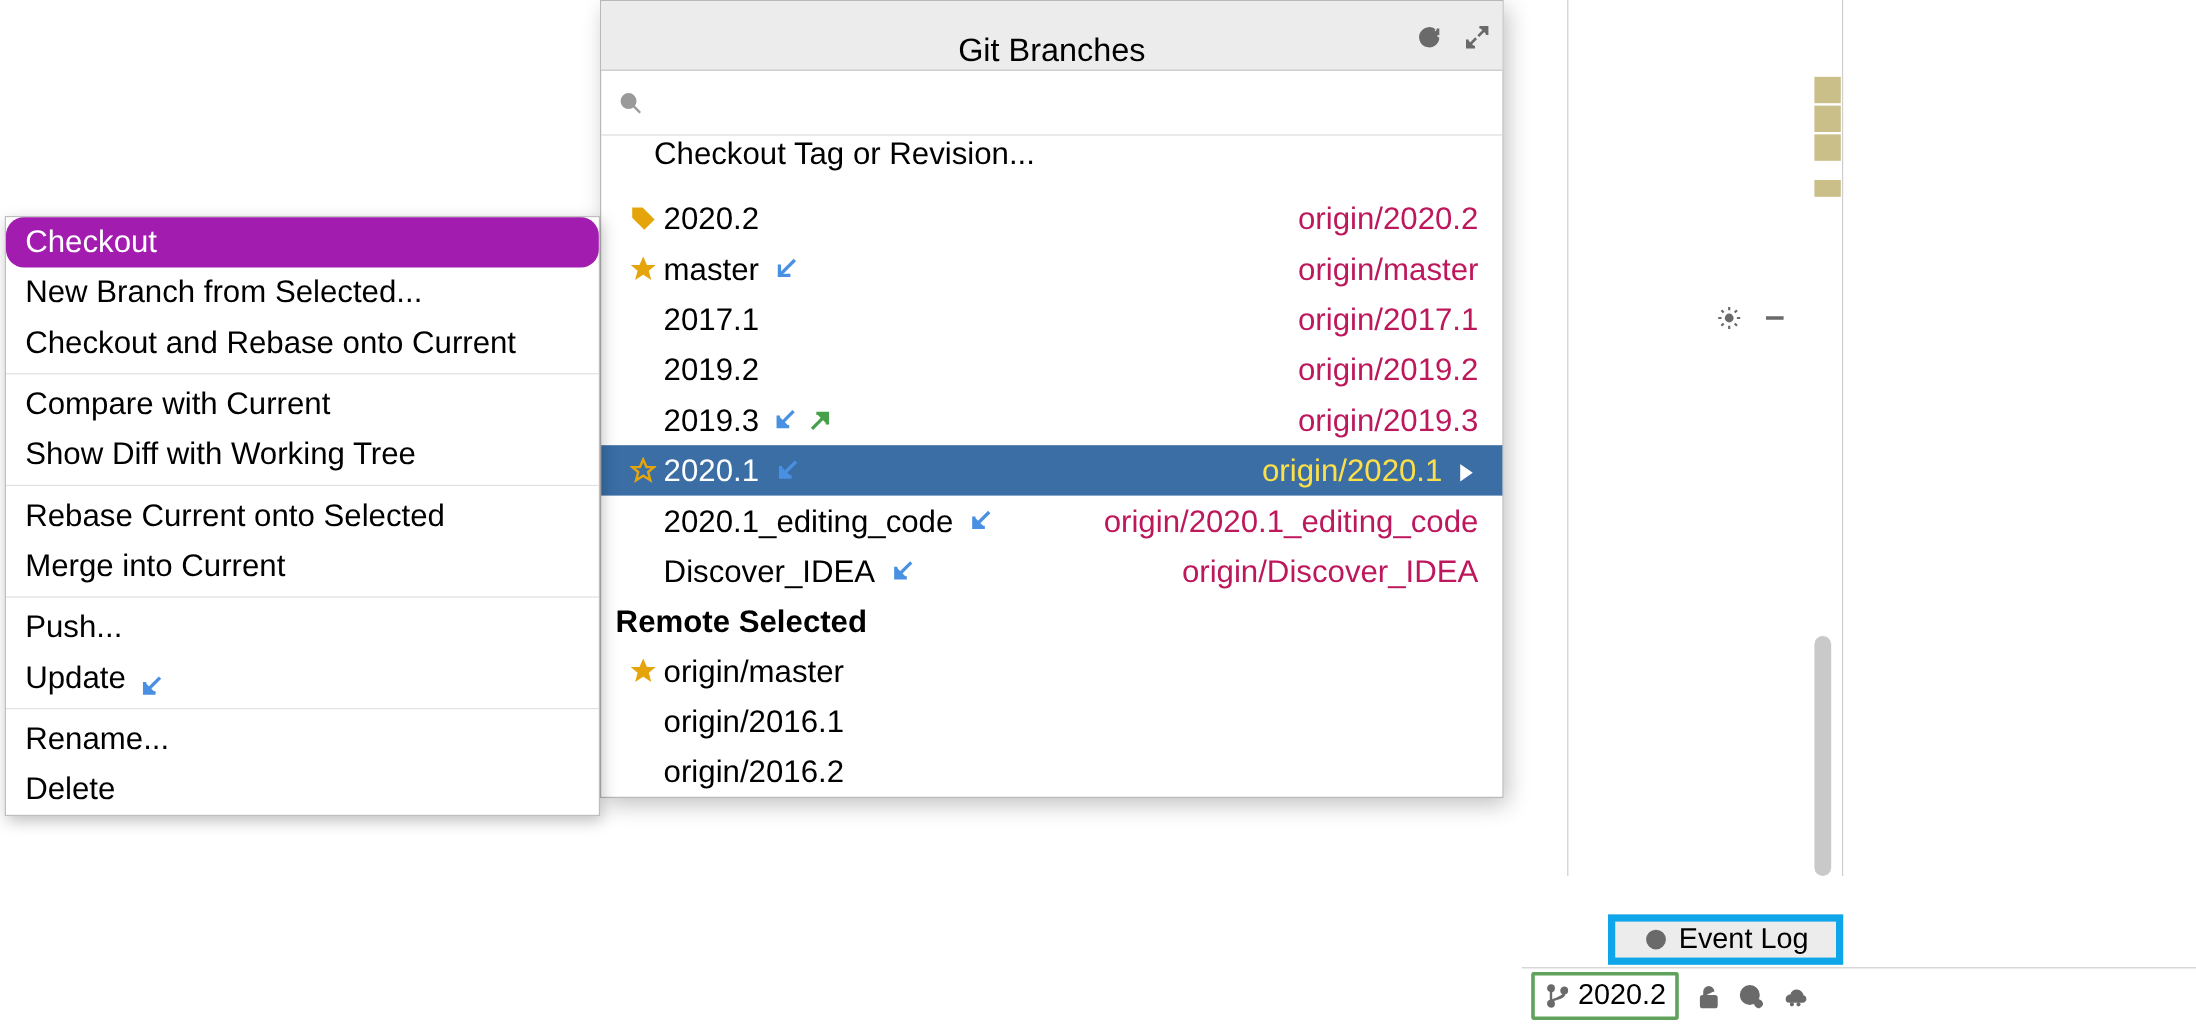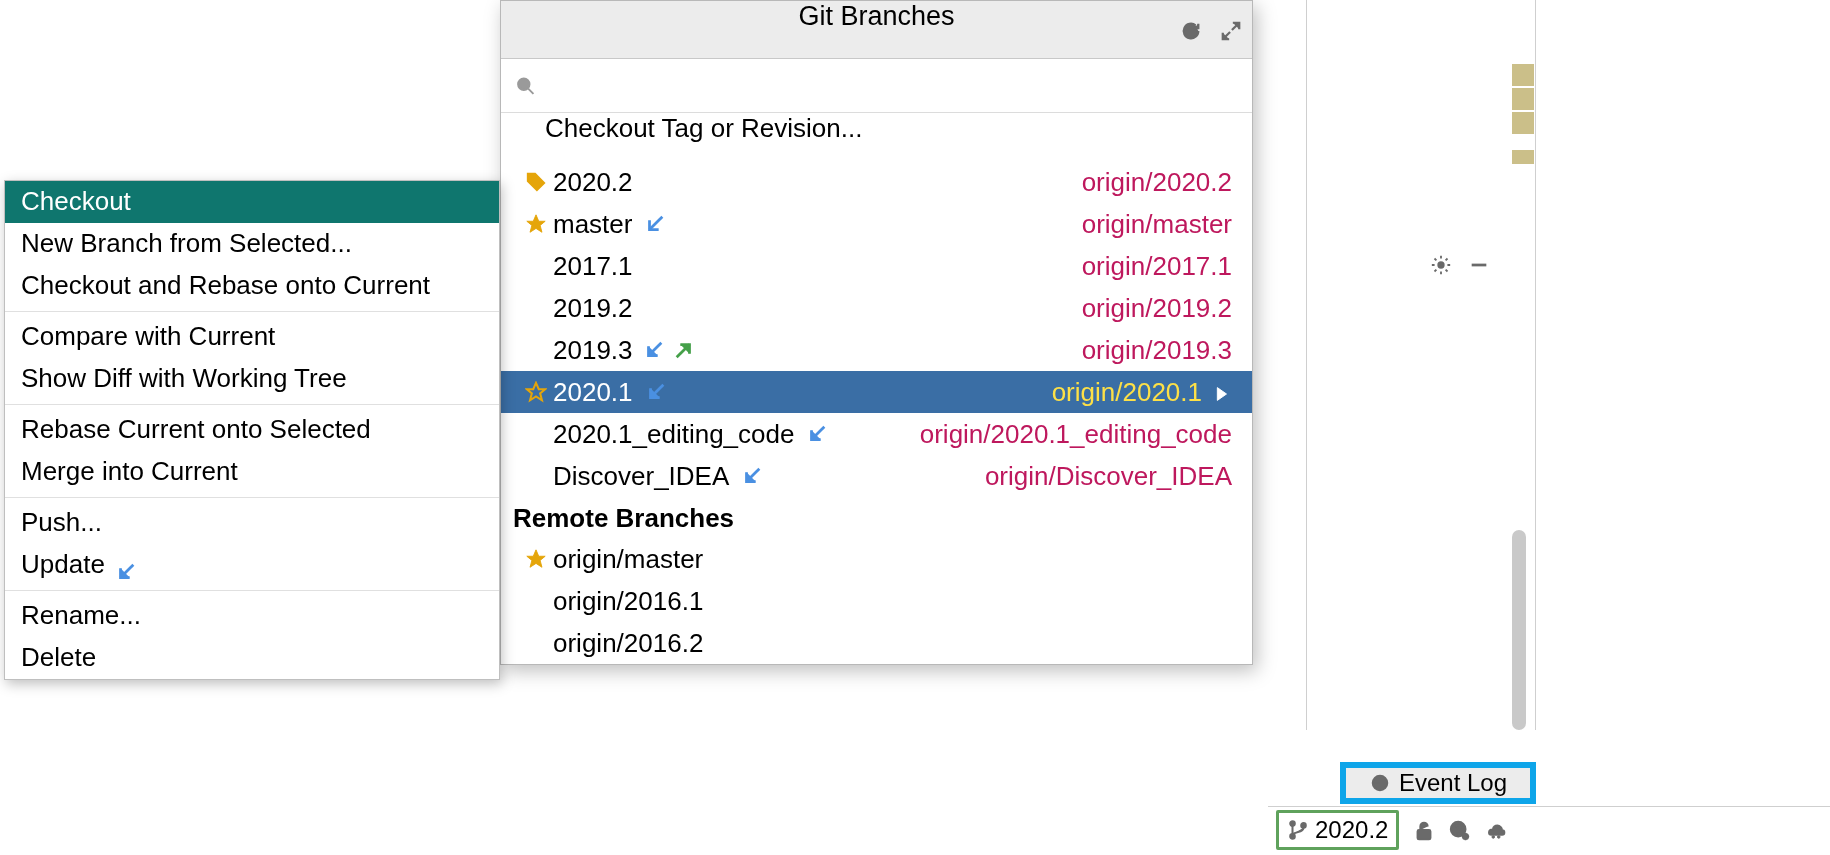--- a/index.html
+++ b/index.html
@@ -22,22 +22,23 @@
   background: #fff;
   border: 1px solid #bfbfbf;
   box-shadow: 2px 4px 12px rgba(0,0,0,.25);
 }
 .cm-item {
   padding: 5px 16px 6px 16px;
   display: flex; align-items: center;
   white-space: nowrap;
 }
 .cm-item.selected {
-  background: #0f766e;
+  background: #a21caf;
   color: #fff;
+  border-radius: 15px;
 }
 .cm-sep {
   height: 1px;
   background: #e0e0e0;
   margin: 4px 0;
 }
 .cm-arrow { margin-left: 10px; width:20px; height:20px; }
 
 
 .branches-popup {
@@ -46,21 +47,21 @@
   width: 753px;
   background: #fff;
   border: 1px solid #b8b8b8;
   box-shadow: 4px 6px 18px rgba(0,0,0,.25);
 }
 .bp-title {
   position: relative;
   height: 58px;
   background: #ececec;
   border-bottom: 1px solid #c8c8c8;
-  display: flex; align-items: flex-start; justify-content: center;
+  display: flex; align-items: flex-end; justify-content: center;
   font-size: 27px;
 }
 .bp-title-icons {
   position: absolute; right: 10px; top: 0; bottom: 0;
   display: flex; align-items: center; gap: 18px;
 }
 .bp-search {
   height: 54px;
   border-bottom: 1px solid #dcdcdc;
   display: flex; align-items: center;
@@ -361,21 +362,21 @@
             <g class="c-blue" stroke-width="3" fill="none">
               <path d="M20 4 6 18"></path>
               <path d="M6 8v10h10"></path>
             </g>
           </svg>
         </span>
     </div>
     <div class="bp-right">origin/Discover_IDEA</div>
   </div>
 
-  <div class="bp-header">Remote Branches</div>
+  <div class="bp-header">Remote Selected</div>
 
   <div class="bp-row">
     <div class="bp-left">
       <span class="bp-slot">
         <svg class="ico" viewBox="0 0 24 24">
             <polygon class="c-gold" points="12,2 15,9 22,9 16.5,13.5 18.5,21 12,16.8 5.5,21 7.5,13.5 2,9 9,9"></polygon>
           </svg>
         </span>
       <span class="bp-name">origin/master</span>
       </div>

